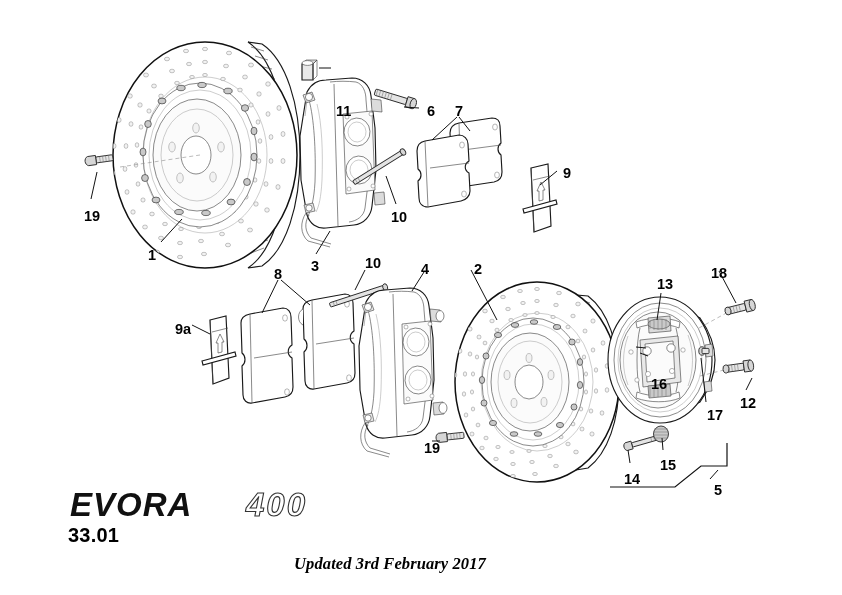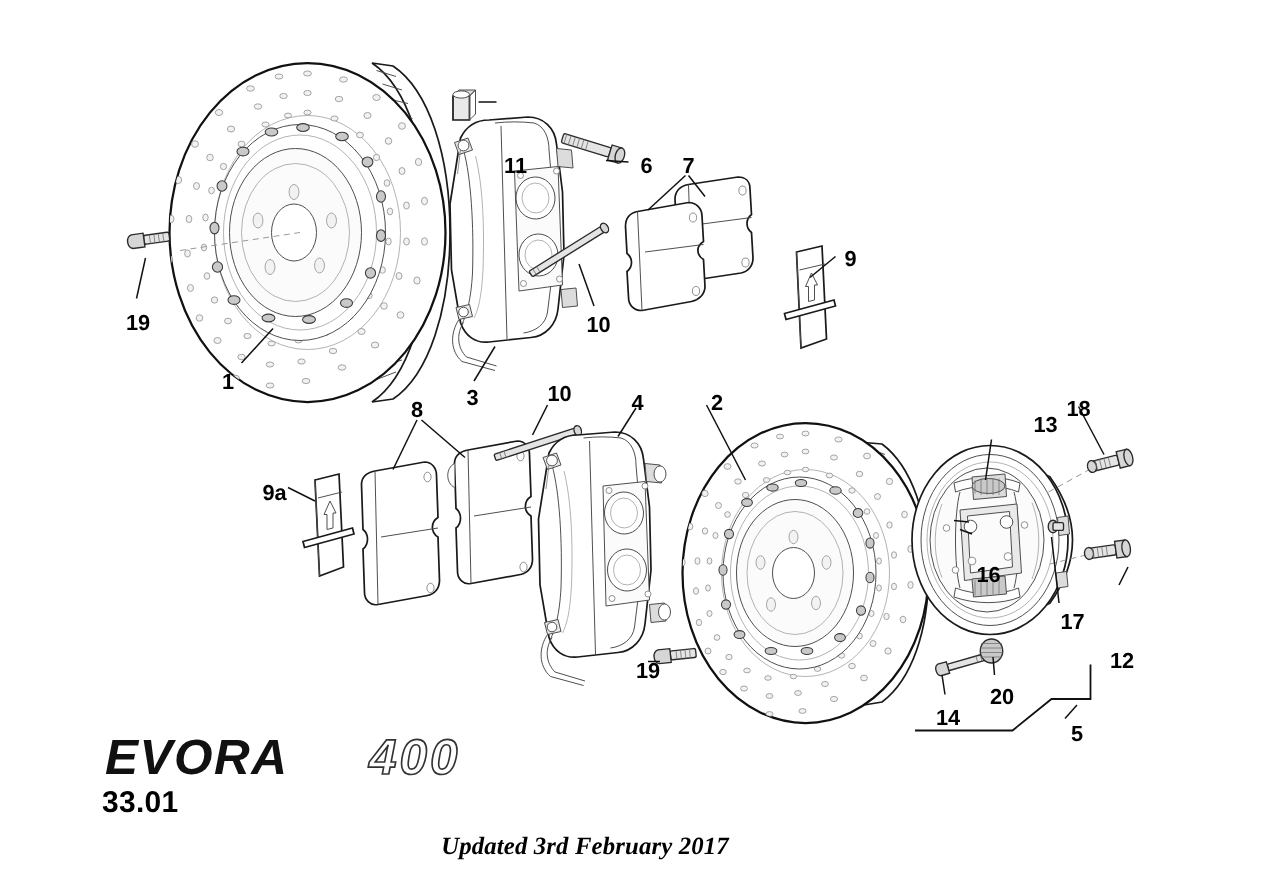--- a/index.html
+++ b/index.html
@@ -788,24 +788,24 @@
   <div class="callout" style="left:421px; top:262px;">4</div>
   <div class="callout" style="left:714px; top:483px;">5</div>
   <div class="callout" style="left:427px; top:104px;">6</div>
   <div class="callout" style="left:455px; top:104px;">7</div>
   <div class="callout" style="left:274px; top:267px;">8</div>
   <div class="callout" style="left:563px; top:166px;">9</div>
   <div class="callout" style="left:175px; top:322px;">9a</div>
   <div class="callout" style="left:391px; top:210px;">10</div>
   <div class="callout" style="left:365px; top:256px;">10</div>
   <div class="callout" style="left:336px; top:63px;margin-top:41px;">11</div>
-  <div class="callout" style="left:740px; top:396px;margin-top:38px;">12</div>
-  <div class="callout" style="left:657px; top:277px;margin-left:32px;">13</div>
+  <div class="callout" style="left:740px; top:396px;">12</div>
+  <div class="callout" style="left:657px; top:277px;">13</div>
   <div class="callout" style="left:624px; top:472px;text-align:right;">14</div>
-  <div class="callout" style="left:660px; top:458px;">20</div>
+  <div class="callout" style="left:660px; top:458px;">15</div>
   <div class="callout" style="left:651px; top:341px;margin-top:36px;">16</div>
   <div class="callout" style="left:707px; top:408px;">17</div>
   <div class="callout" style="left:711px; top:266px;">18</div>
   <div class="callout" style="left:84px; top:209px;">19</div>
   <div class="callout" style="left:424px; top:441px;">19</div>
 
   <div id="model-code">33.01</div>
   <div id="footer-note">Updated 3rd February 2017</div>
 
 </div>

